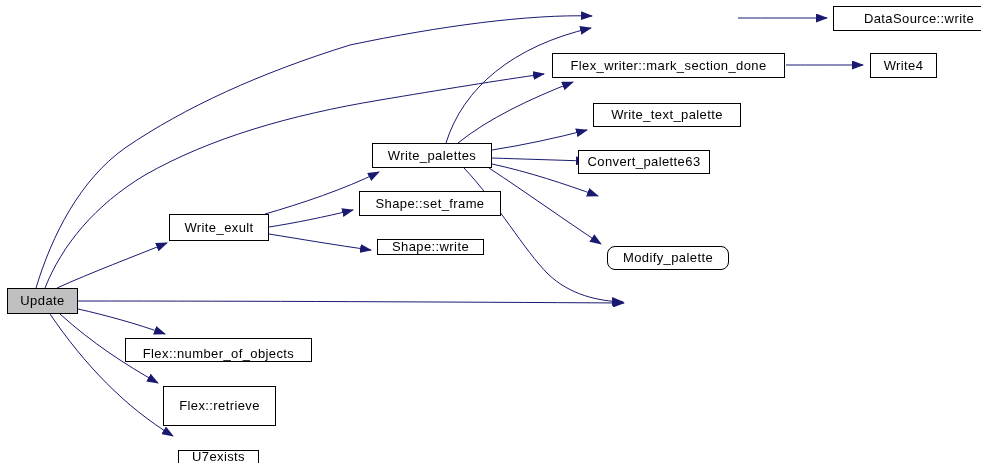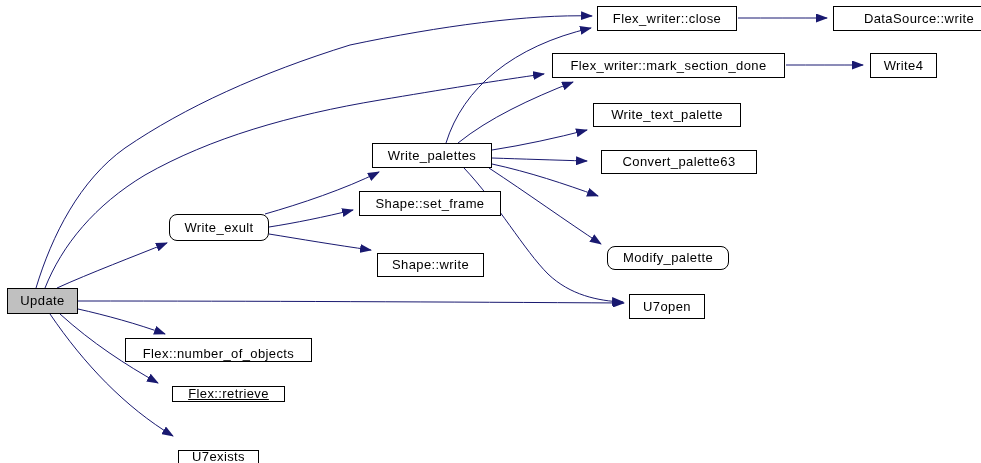--- a/index.html
+++ b/index.html
@@ -88,59 +88,53 @@
       <path d="M492,164 C529,172 565,184 598,196" class="edge" marker-end="url(#arrowhead)"></path>
       <path d="M489,168 C527,193 566,221 601,244" class="edge" marker-end="url(#arrowhead)"></path>
       <path d="M464,168 C498,204 524,250 548,274 C570,295 598,301 623,302" class="edge" marker-end="url(#arrowhead)"></path>
       <path d="M738,18 C768,18 798,18 827,18" class="edge" marker-end="url(#arrowhead)"></path>
       <path d="M786,65 C812,65 838,65 863,65" class="edge" marker-end="url(#arrowhead)"></path>
     </svg>
   <div id="node-layer">
       <div class="node highlight" style="left: 7px; top: 288px; width: 71px; height: 26px; text-align: center;">
         <span>Update</span>
       </div>
-      <div class="node" style="left: 597px; top: 6px; width: 140px; height: 25px;">
-        <span>Flex_writer::close</span>
-      </div>
       <div class="node" style="left: 833px; top: 6px; width: 172px; height: 25px;">
         <span>DataSource::write</span>
       </div>
       <div class="node" style="left: 552px; top: 53px; width: 233px; height: 25px;">
         <span>Flex_writer::mark_section_done</span>
       </div>
       <div class="node" style="left: 870px; top: 53px; width: 67px; height: 25px;">
         <span>Write4</span>
       </div>
       <div class="node" style="left: 593px; top: 103px; width: 148px; height: 24px;">
         <span>Write_text_palette</span>
       </div>
-      <div class="node" style="left: 601px; top: 150px; width: 156px; height: 24px;">
+      <div class="node" style="left: 578px; top: 150px; width: 132px; height: 24px;">
         <span>Convert_palette63</span>
       </div>
       <div class="node" style="left: 607px; top: 246px; width: 122px; height: 24px; border-radius: 8px;">
         <span>Modify_palette</span>
       </div>
       <div class="node" style="left: 372px; top: 143px; width: 120px; height: 25px;">
         <span>Write_palettes</span>
       </div>
       <div class="node" style="left: 359px; top: 191px; width: 142px; height: 25px;">
         <span>Shape::set_frame</span>
       </div>
-      <div class="node" style="left: 377px; top: 253px; width: 107px; height: 24px;">
+      <div class="node" style="left: 377px; top: 239px; width: 107px; height: 16px;">
         <span>Shape::write</span>
       </div>
-      <div class="node" style="left: 169px; top: 214px; width: 100px; height: 27px; border-radius: 8px;">
+      <div class="node" style="left: 169px; top: 214px; width: 100px; height: 27px;">
         <span>Write_exult</span>
-      </div>
-      <div class="node" style="left: 629px; top: 294px; width: 76px; height: 25px;">
-        <span>U7open</span>
       </div>
       <div class="node" style="left: 125px; top: 338px; width: 187px; height: 24px; align-items: flex-end;">
         <span>Flex::number_of_objects</span>
       </div>
-      <div class="node" style="left: 172px; top: 386px; width: 113px; height: 16px; text-decoration: underline;">
+      <div class="node" style="left: 163px; top: 386px; width: 113px; height: 40px;">
         <span>Flex::retrieve</span>
       </div>
       <div class="node" style="left: 178px; top: 450px; width: 81px; height: 14px;">
         <span>U7exists</span>
       </div>
     </div>
 </div>
 
 </body></html>

